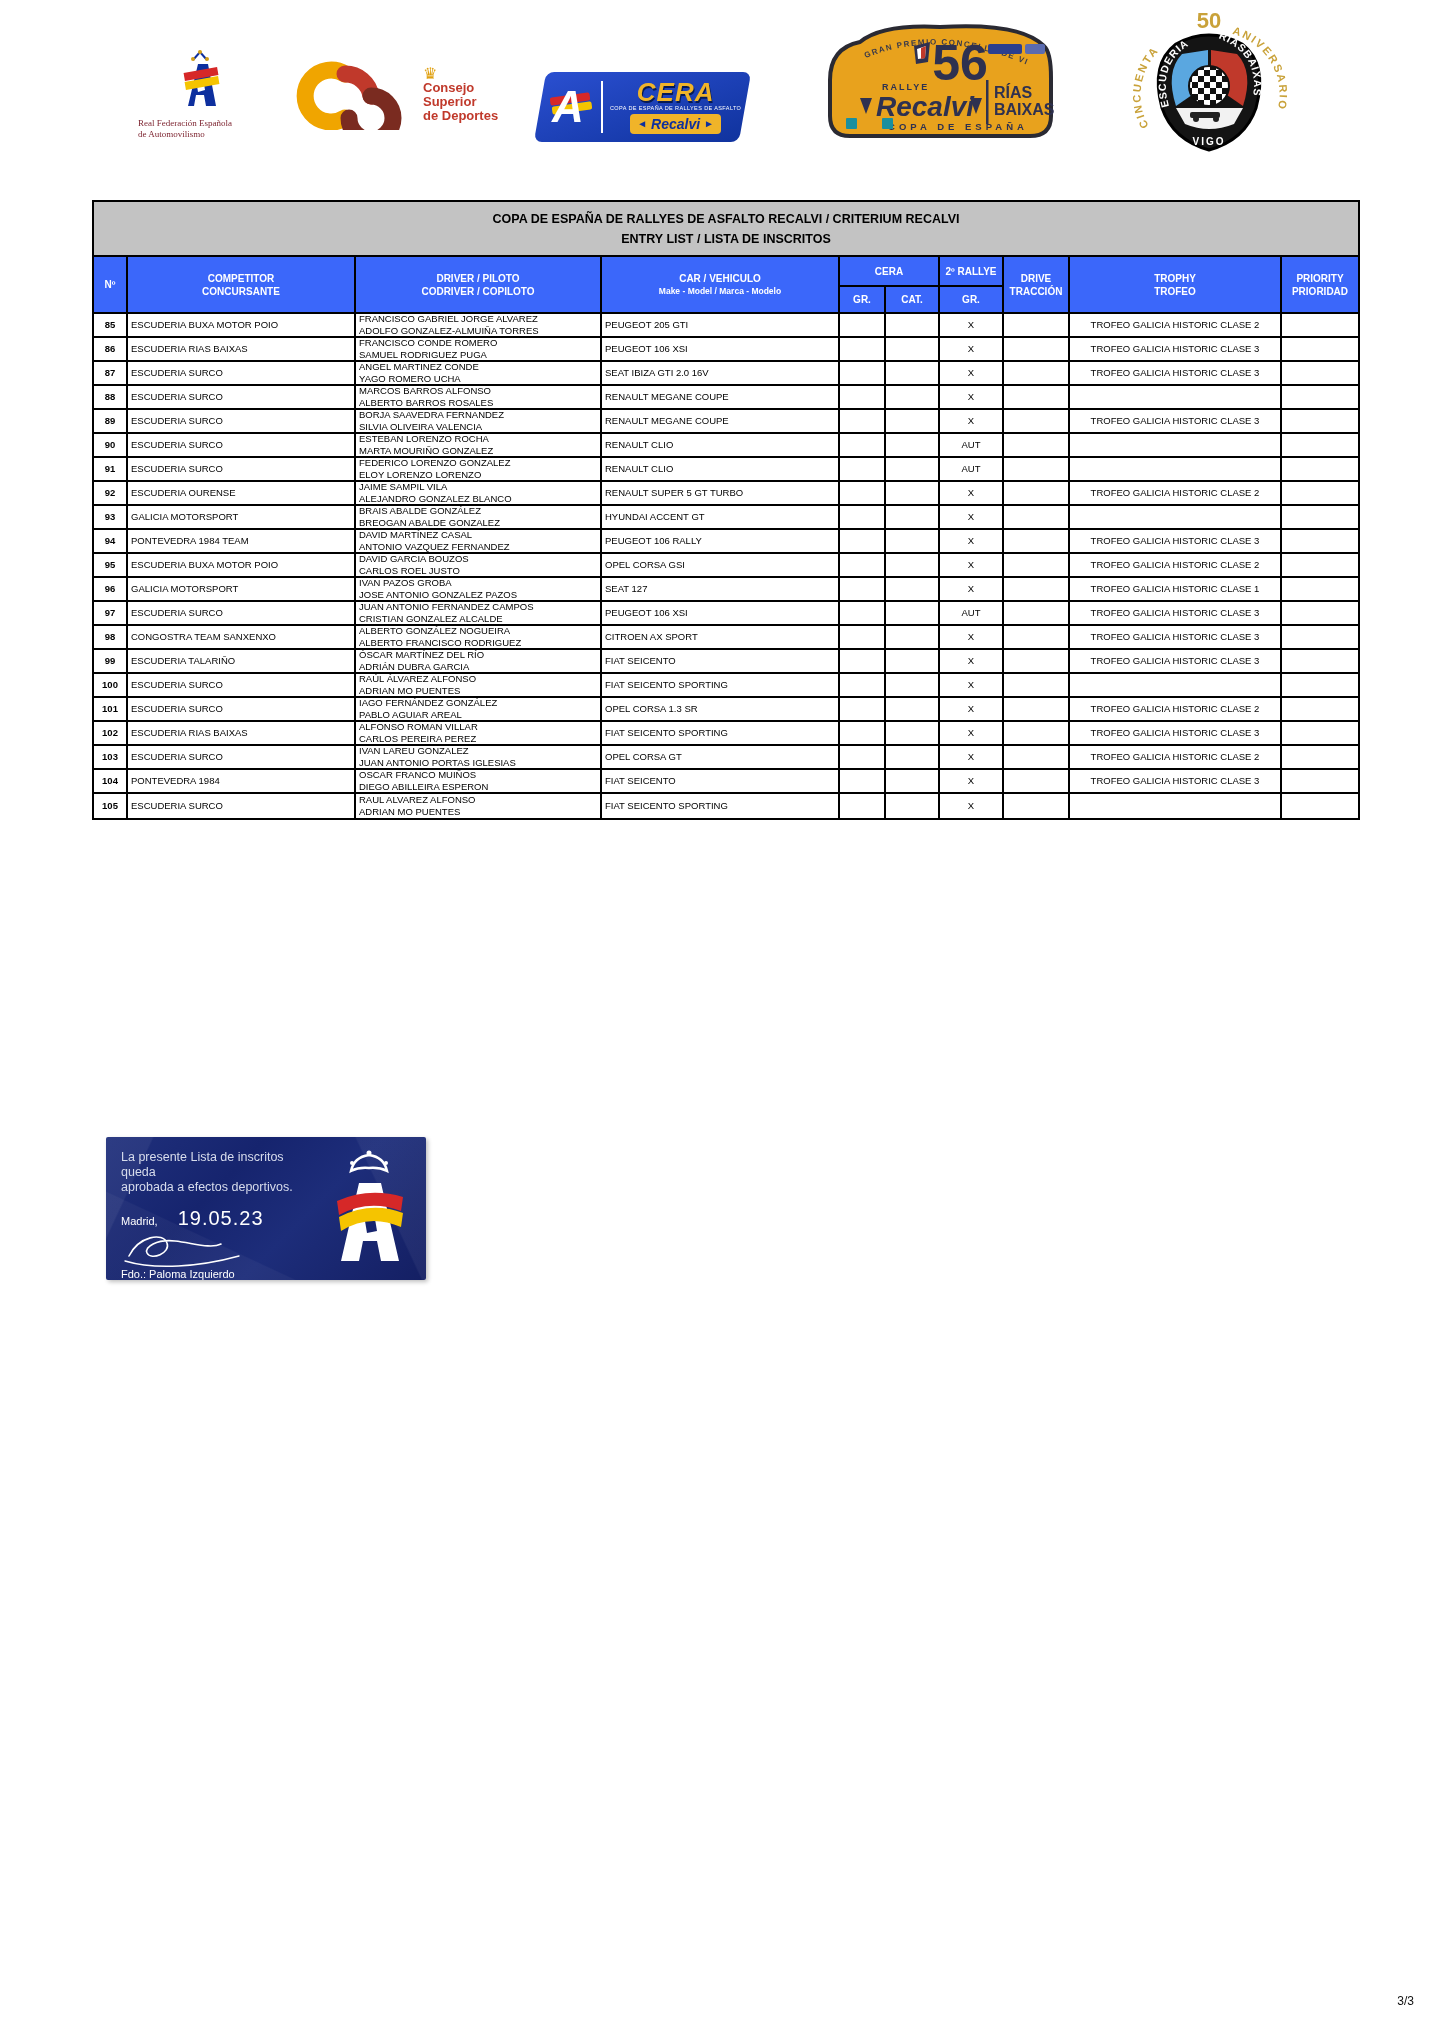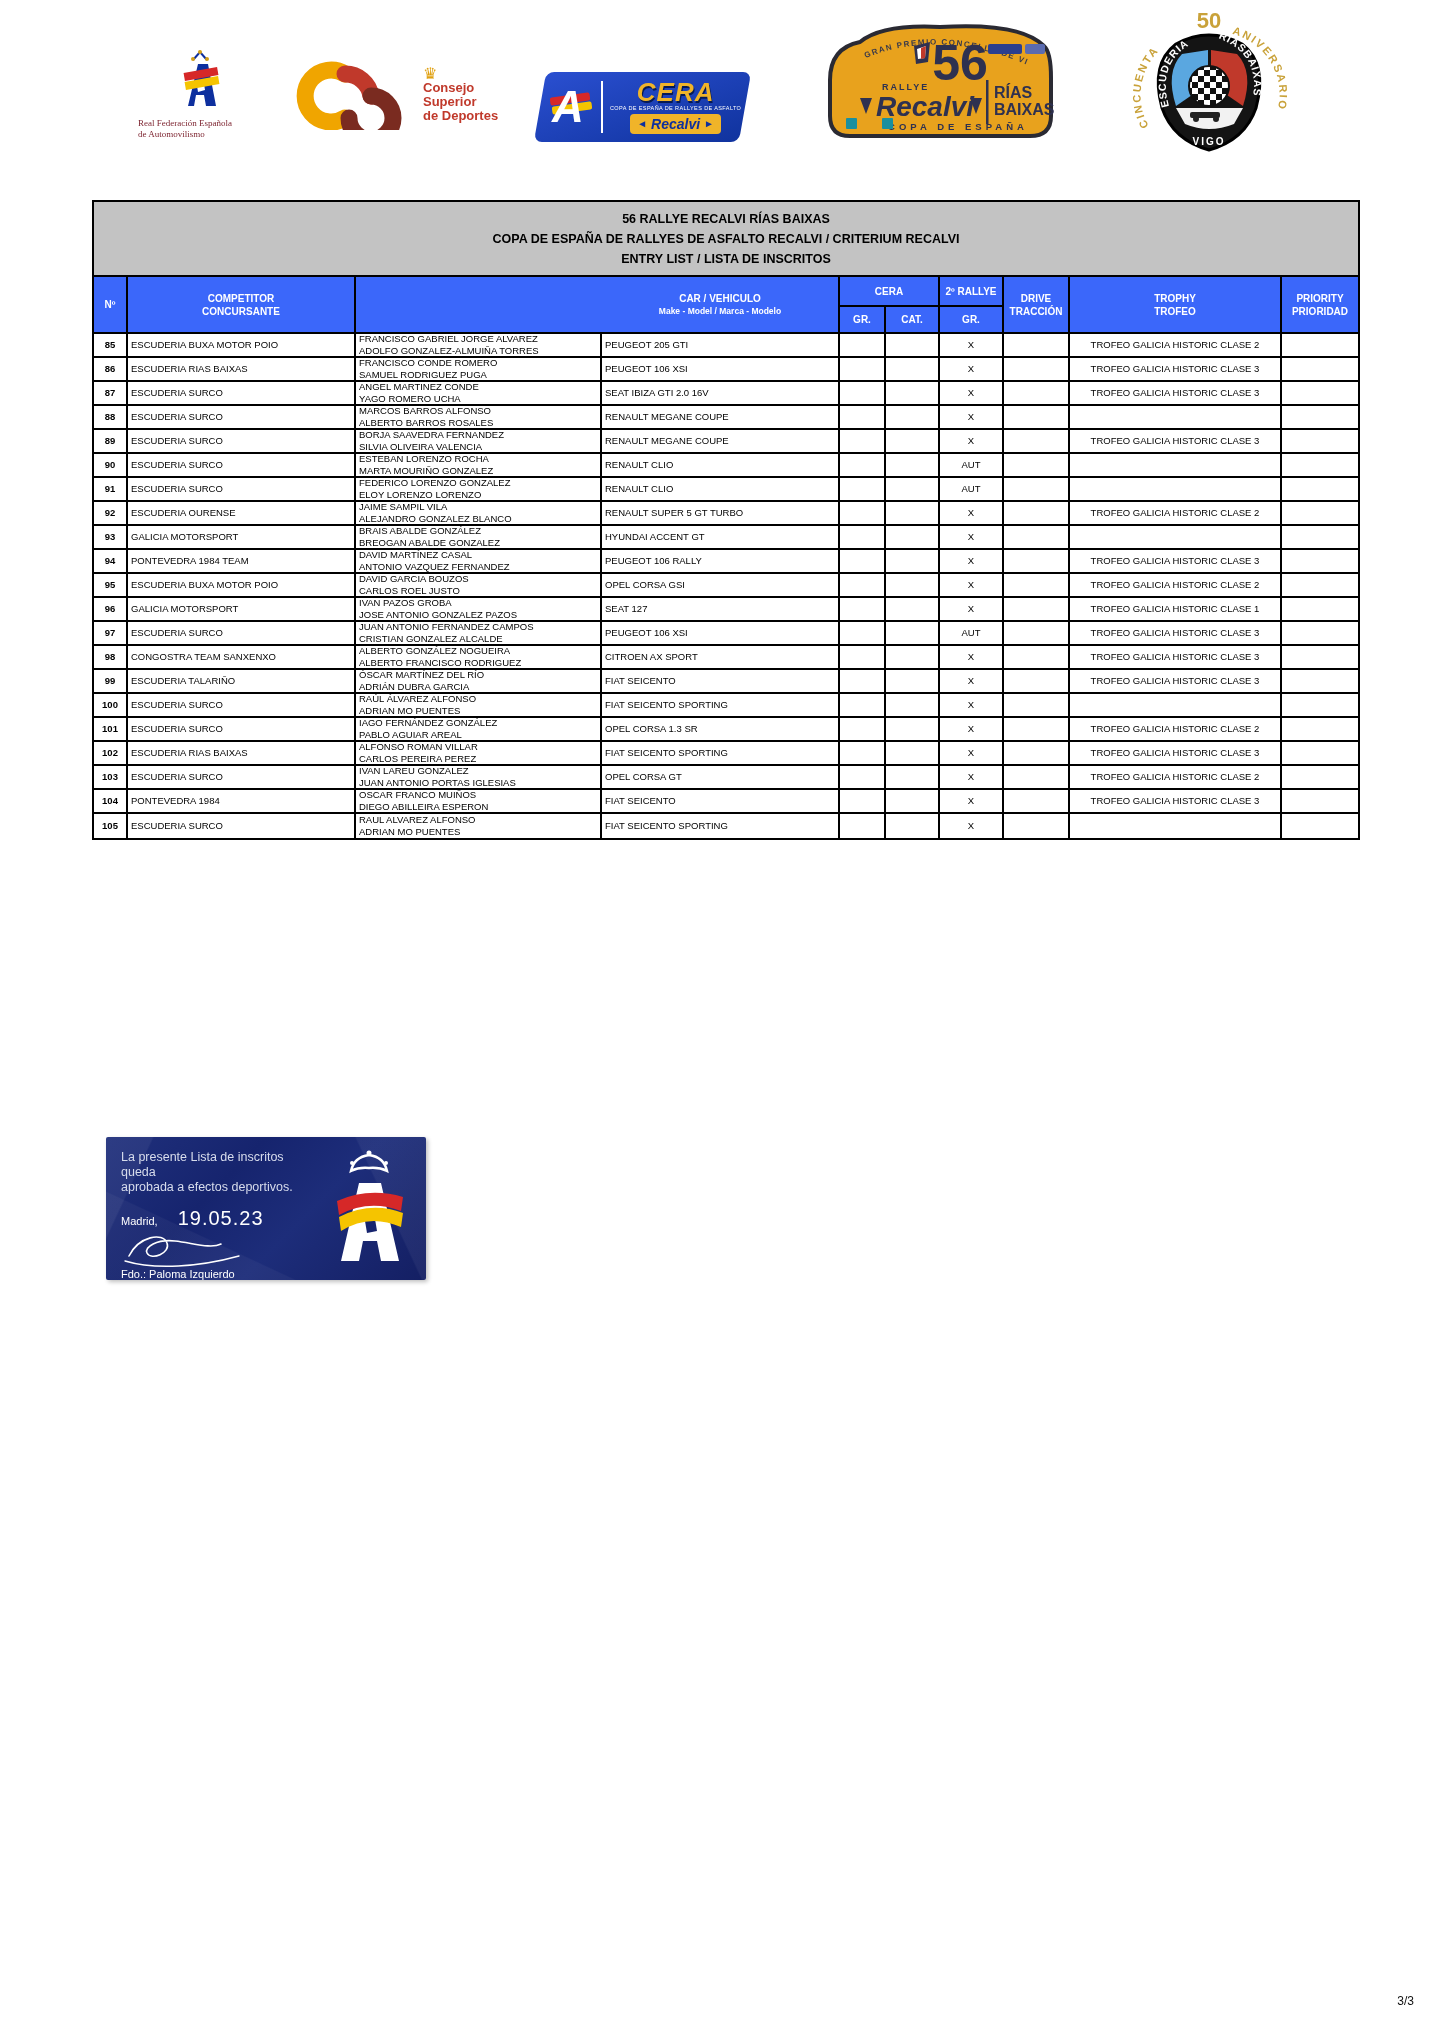--- a/index.html
+++ b/index.html
@@ -196,32 +196,35 @@
       <text font-size="10.5" font-weight="bold" fill="#ffffff" letter-spacing="1">
         <textPath href="#shR" startOffset="0%">RIASBAIXAS</textPath>
       </text>
       <text x="77" y="135" text-anchor="middle" font-size="10" font-weight="bold" fill="#ffffff" letter-spacing="2">VIGO</text>
     </svg>
   </div>
 
   <div class="doc">
 
     <div class="title-block">
-      <div>56 RALLYE RECALVI RÍAS BAIXAS</div>
       <div>COPA DE ESPAÑA DE RALLYES DE ASFALTO RECALVI / CRITERIUM RECALVI</div>
       <div>ENTRY LIST / LISTA DE INSCRITOS</div>
     </div>
 
     <div class="thead">
       <div class="hc h-span2" style="grid-column:1;">
           <div>Nº</div>
         </div>
       <div class="hc h-span2" style="grid-column:2;">
         <div>COMPETITOR</div>
           <div>CONCURSANTE</div>
+      </div>
+      <div class="hc h-span2" style="grid-column:3;">
+        <div>DRIVER / PILOTO</div>
+          <div>CODRIVER / COPILOTO</div>
       </div>
       <div class="hc h-span2" style="grid-column:4;">
         <div>CAR / VEHICULO</div>
           <div class="sub">Make - Model / Marca - Modelo</div>
       </div>
       <div class="hc h-cera">
           <div>CERA</div>
         </div>
       <div class="hc h-gr">
           <div>GR.</div>

